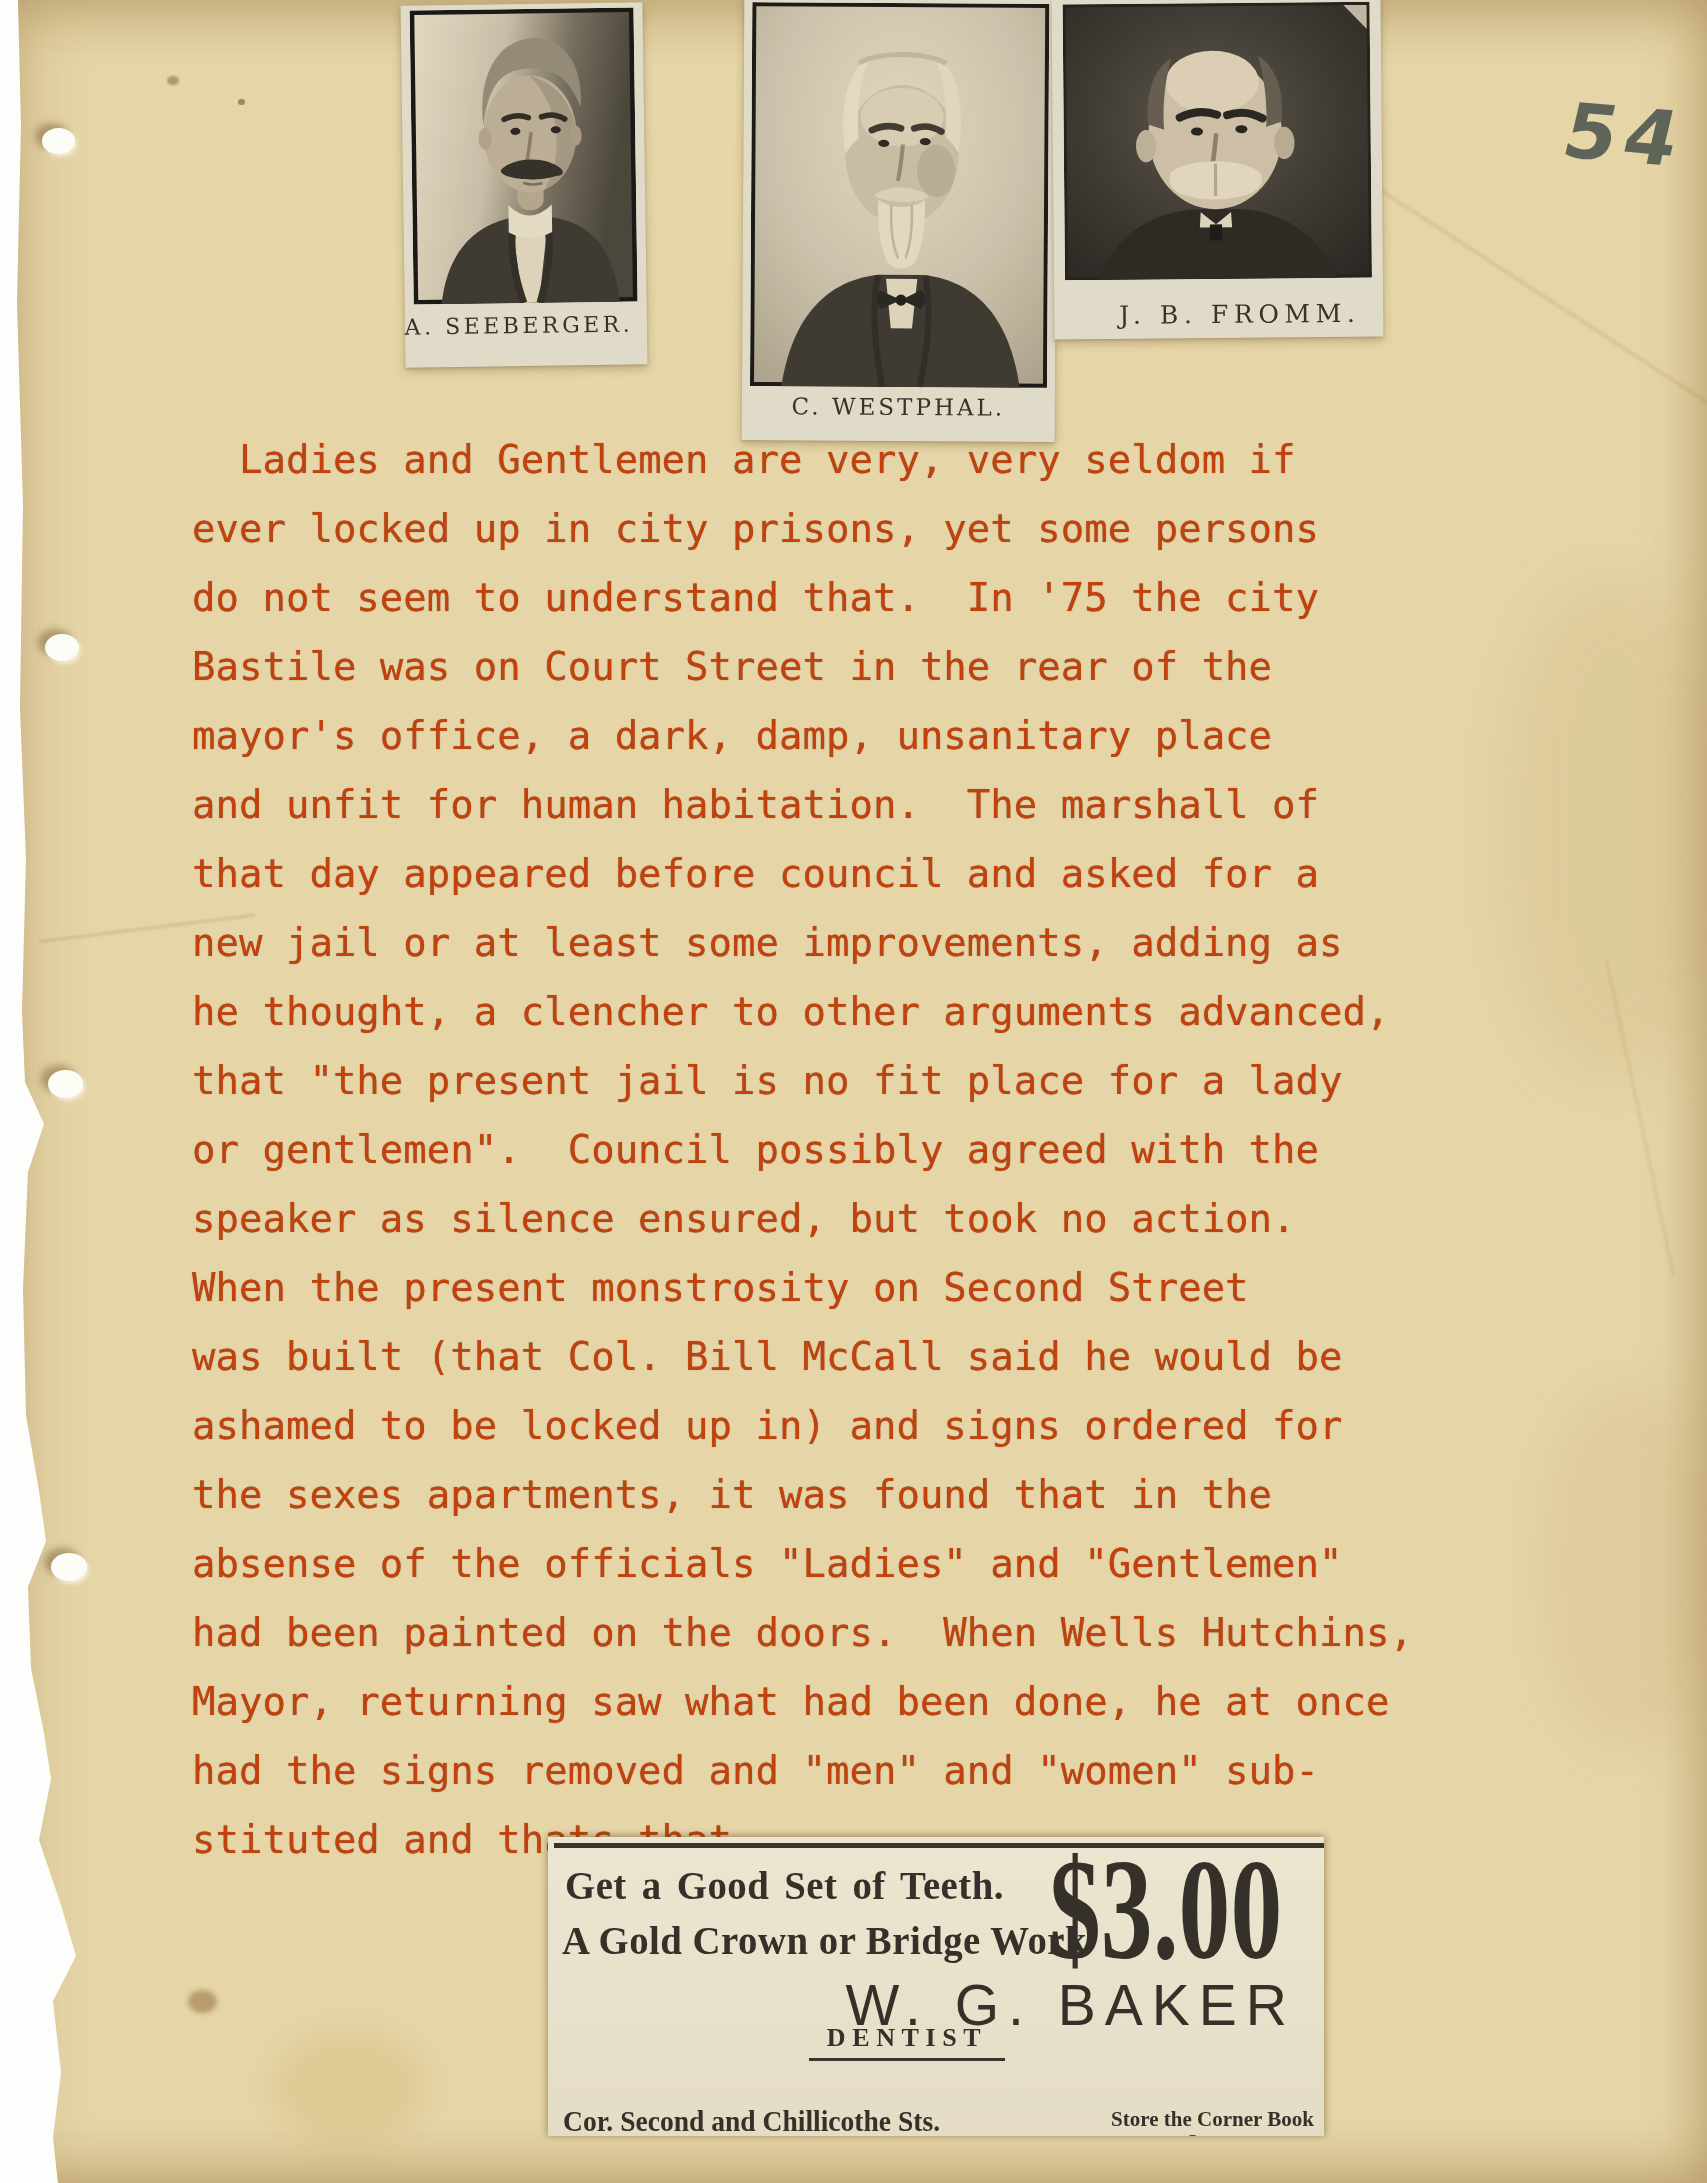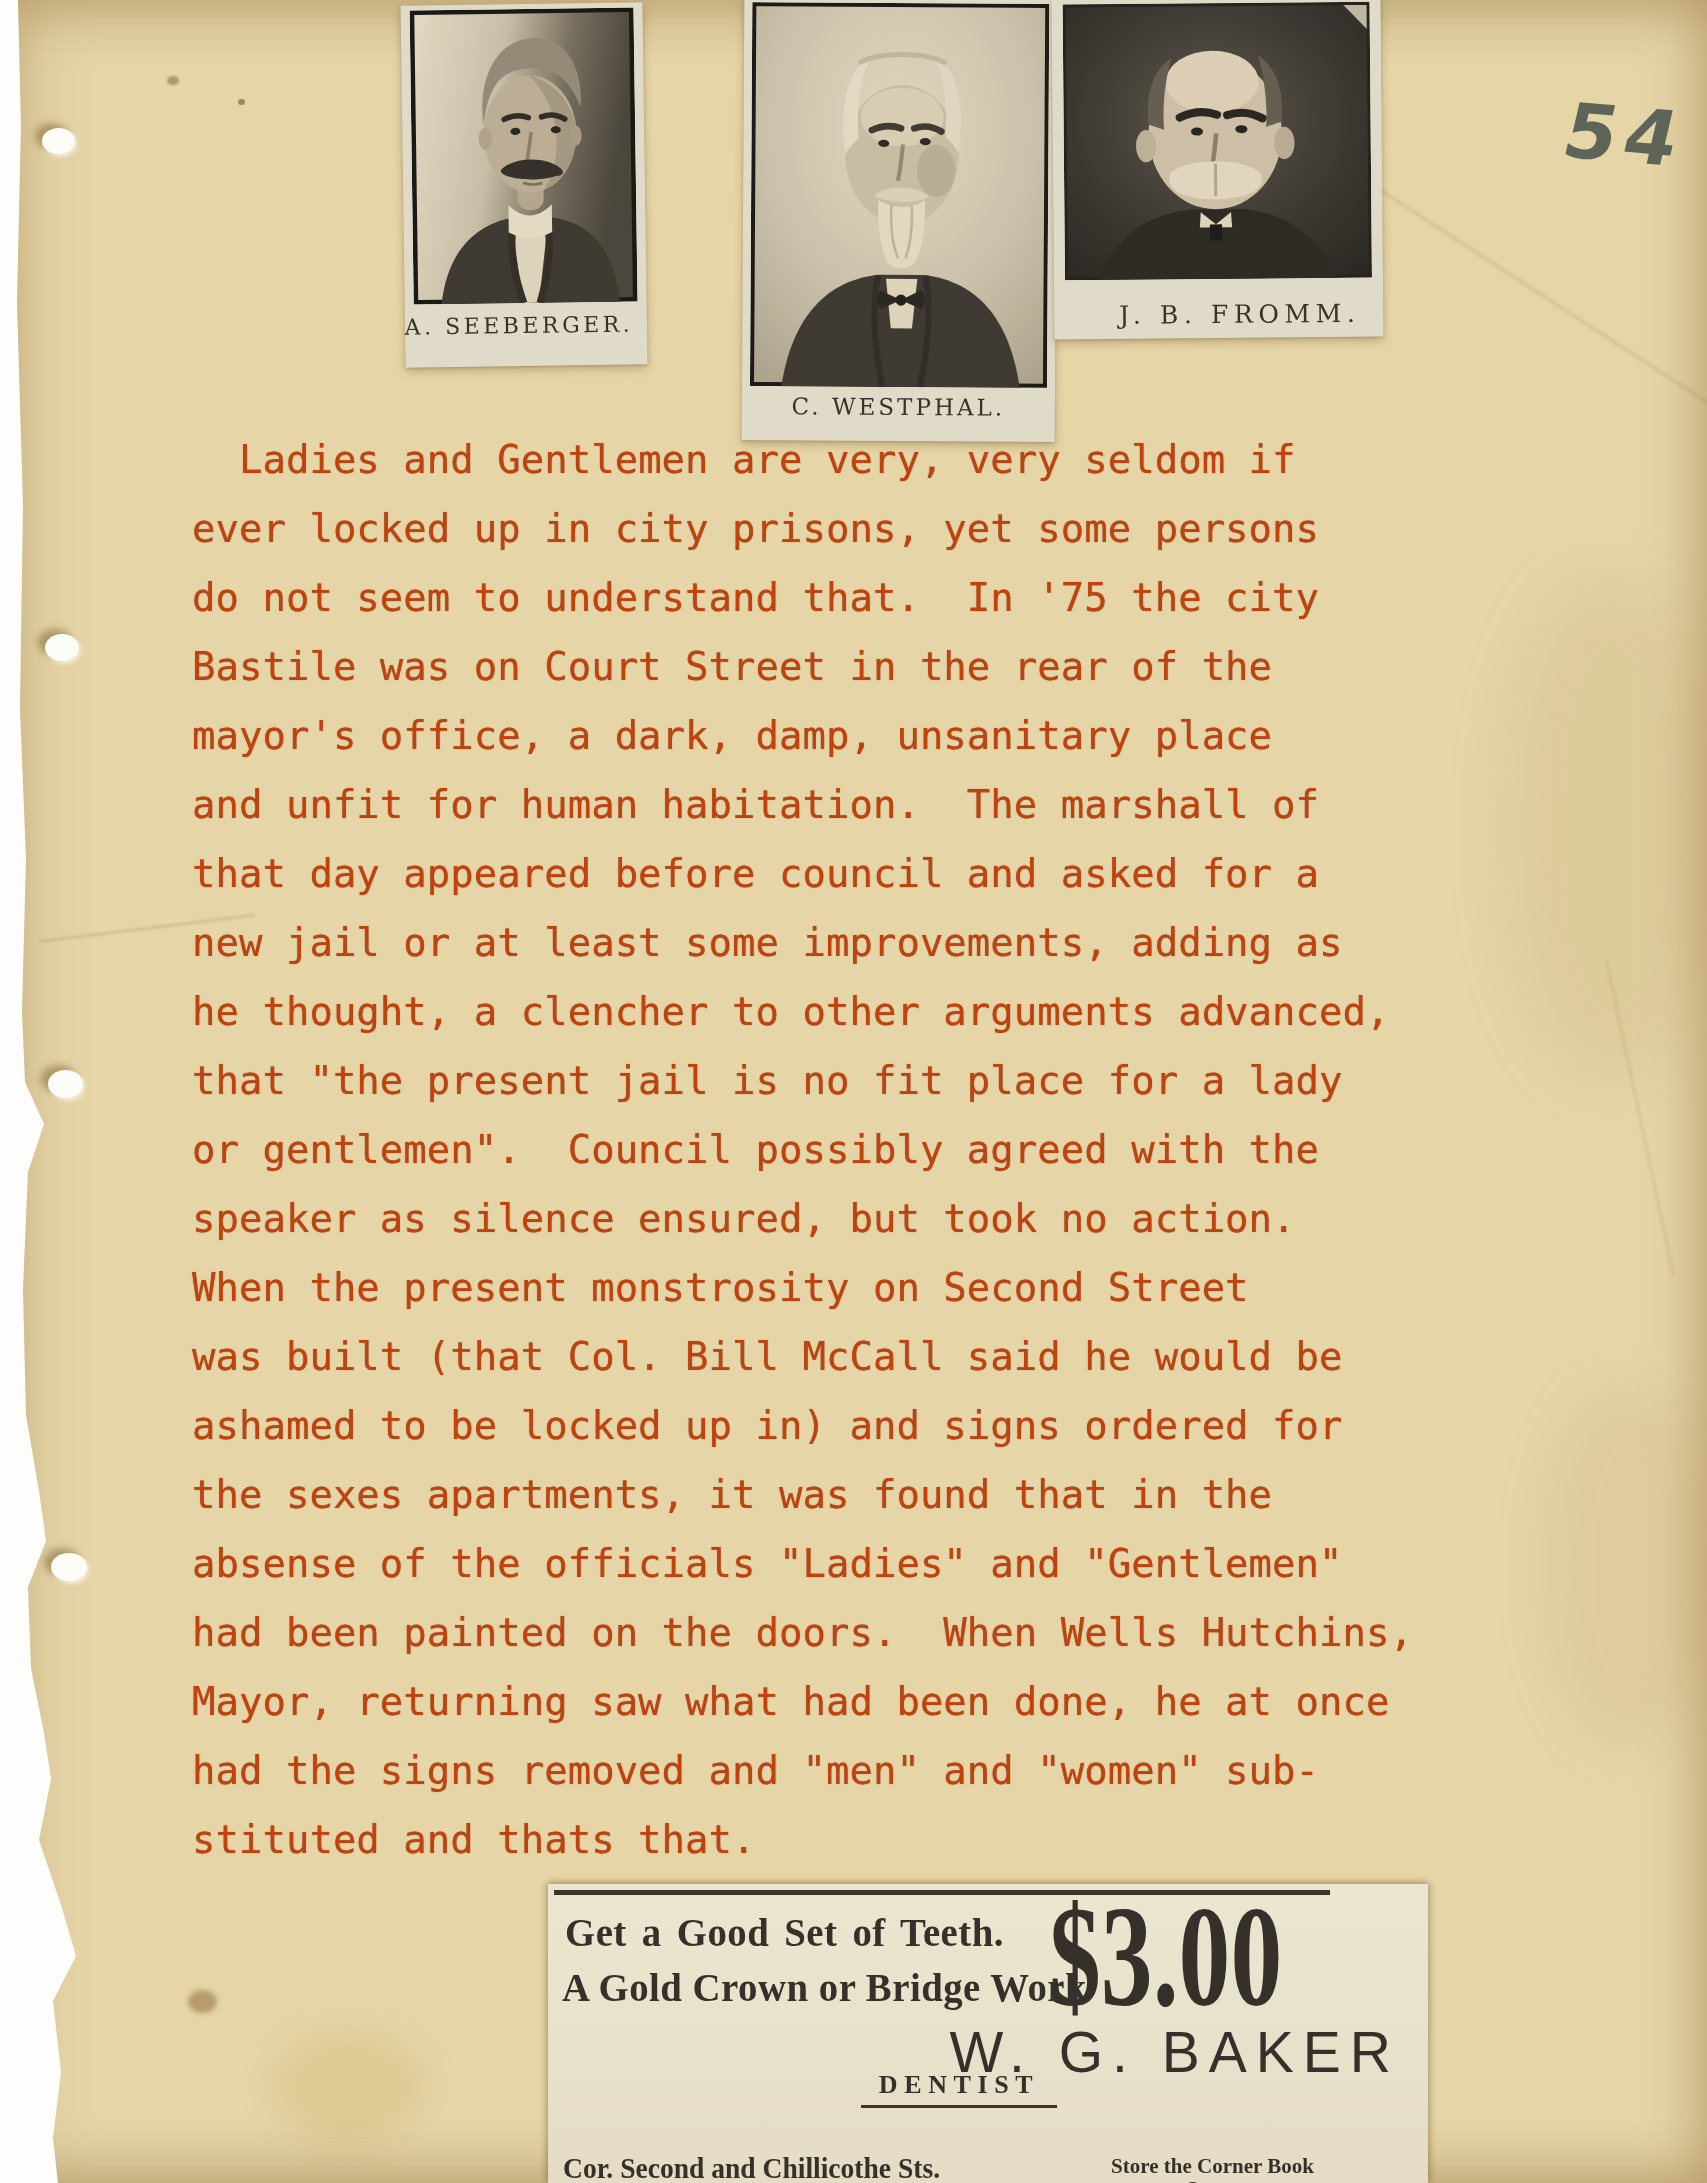--- a/index.html
+++ b/index.html
@@ -41,21 +41,21 @@
   .card2 .caption{top:397px;font-size:23px;letter-spacing:3px;}
   .card3{left:1053px;top:-2px;width:329px;height:340px;transform:rotate(-0.5deg);}
   .card3 .photo{left:10.6px;top:5px;}
   .card3 .caption{top:302px;font-size:25px;letter-spacing:5.6px;transform:translateX(21px);}
   
   .bodytext{position:absolute;left:192px;top:425px;width:1365px;
         font-family:"DejaVu Sans Mono","Liberation Mono",monospace;
         font-size:39px;line-height:69px;color:#c2410c;
         white-space:pre-wrap;text-shadow:0 0 1px rgba(60,52,40,.6);}
   
-  .ad{position:absolute;left:548px;top:1884px;width:880px;height:299px;
+  .ad{position:absolute;left:548px;top:1837px;width:776px;height:299px;
         background:linear-gradient(180deg,#ece5d0, #e7e0ca 60%, #e4dcc4);
         box-shadow:0 -2px 7px rgba(90,65,25,.28), -3px 0 6px rgba(90,65,25,.18), 3px 0 6px rgba(90,65,25,.18);
         color:#35302a;overflow:hidden;}
   .ad .toprule{position:absolute;left:6px;top:6px;width:776px;height:4.5px;background:#38332b;}
   .ad .h1{position:absolute;left:17px;top:22px;width:521px;
         font-family:"Liberation Serif",serif;font-weight:bold;font-size:40px;line-height:53px;
         transform:scaleX(.97);transform-origin:left;white-space:nowrap;letter-spacing:0.5px;word-spacing:5px;}
   .ad .h2{position:absolute;left:14px;top:77px;width:536px;
         font-family:"Liberation Serif",serif;font-weight:bold;font-size:40px;line-height:53px;
         transform:scaleX(.97);transform-origin:left;white-space:nowrap;letter-spacing:0.5px;}

